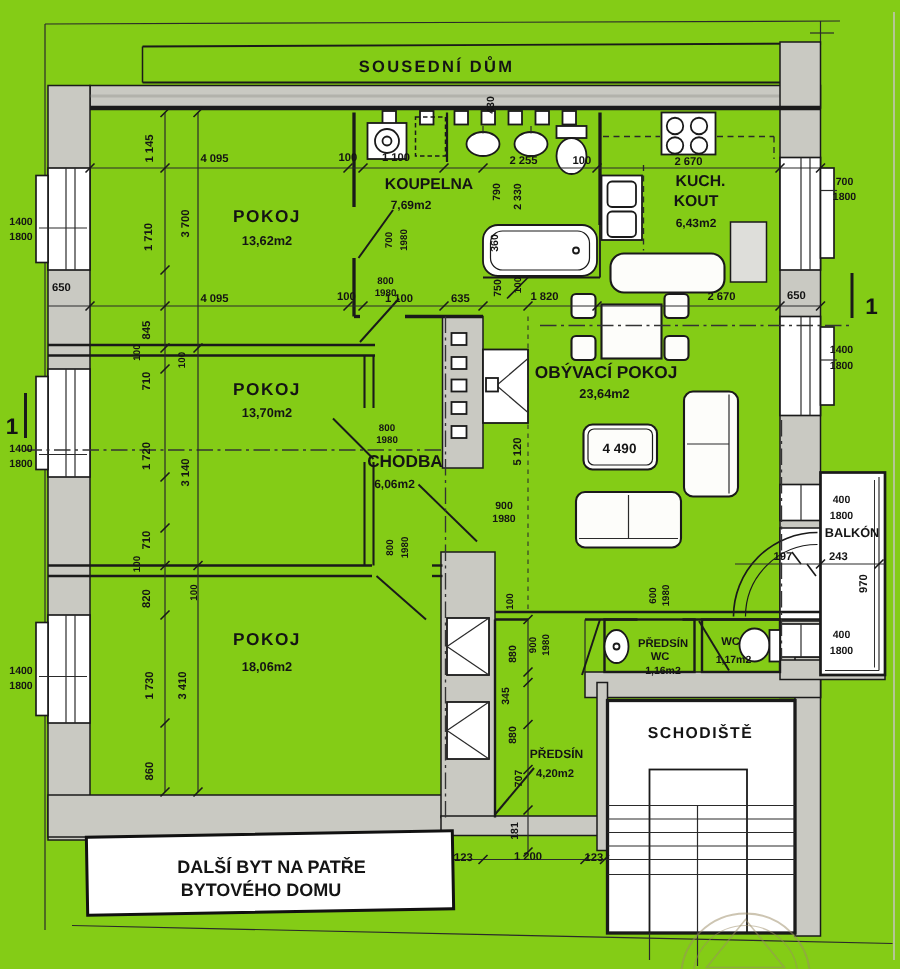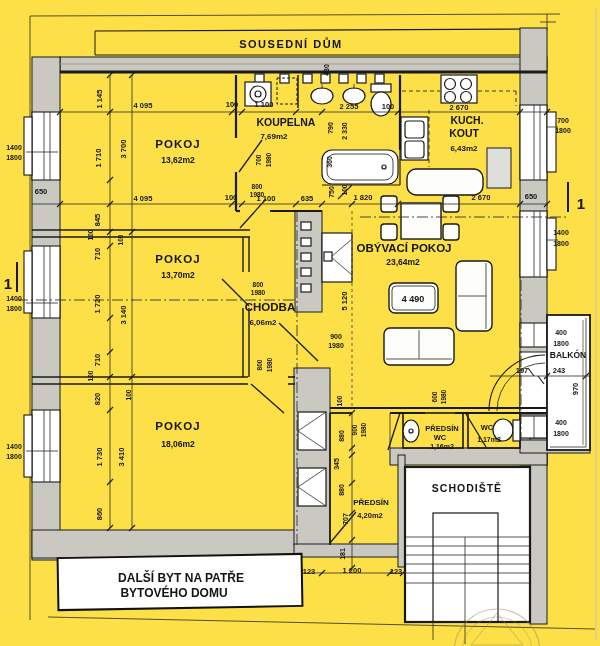--- a/index.html
+++ b/index.html
@@ -1,16 +1,16 @@
 <!DOCTYPE html>
 <html><head>
 <meta charset="utf-8">
 <style>
   html,body{margin:0;padding:0;background:#efefeb;}
-  .sheet{width:600px;height:646px;position:relative;background:#fde047;overflow:hidden;
+  .sheet{width:600px;height:646px;position:relative;background:#84cc16;overflow:hidden;
          font-family:"Liberation Sans",sans-serif;}
   svg{position:absolute;left:0;top:0;}
   svg text{fill:#141414;}
   .wall{fill:#c9c9c2;stroke:#1a1a1a;stroke-width:1;}
   .bay{fill:#ffffff;stroke:#1a1a1a;stroke-width:1.1;}
   .ln{stroke:#1a1a1a;fill:none;}
   .thin{stroke:#2a2a2a;stroke-width:0.8;fill:none;}
   .dash{stroke:#2a2a2a;stroke-width:0.9;fill:none;stroke-dasharray:4 3;}
   .axis{stroke:#333;stroke-width:0.9;fill:none;stroke-dasharray:11 3 2 3;}
   .fix{fill:#ffffff;stroke:#1a1a1a;stroke-width:1.2;}

